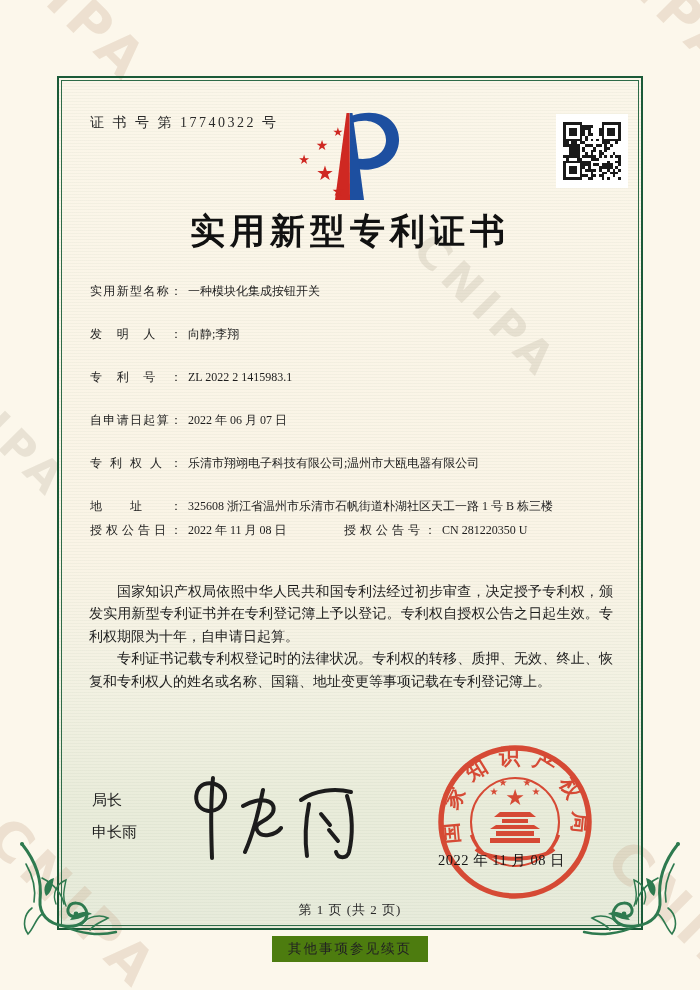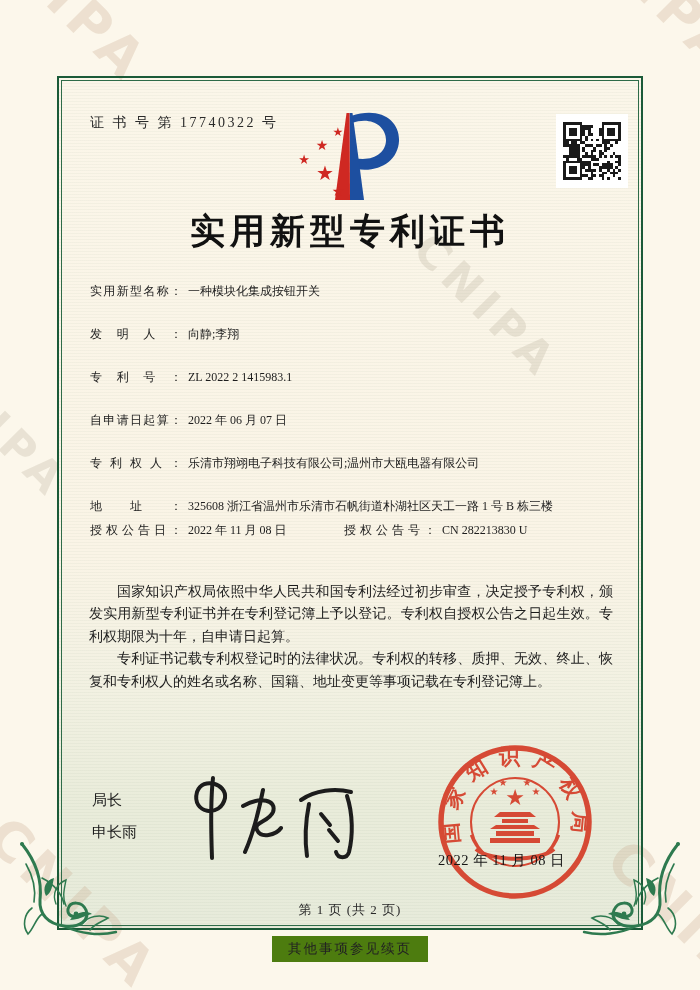--- a/index.html
+++ b/index.html
@@ -315,21 +315,21 @@
     <div class="field-row">
       <span class="f-label">自申请日起算：</span><span class="f-value">2022 年 06 月 07 日</span>
     </div>
     <div class="field-row">
       <span class="f-label">专利权人：</span><span class="f-value">乐清市翔翊电子科技有限公司;温州市大瓯电器有限公司</span>
     </div>
     <div class="field-row addr">
       <span class="f-label">地址：</span><span class="f-value">325608 浙江省温州市乐清市石帆街道朴湖社区天工一路 1 号 B 栋三楼</span>
     </div>
     <div class="field-row">
-      <span class="f-label">授权公告日：</span><span class="f-value w1">2022 年 11 月 08 日</span><span class="f-label">授权公告号：</span><span class="f-value">CN 282213830 U</span>
+      <span class="f-label">授权公告日：</span><span class="f-value w1">2022 年 11 月 08 日</span><span class="f-label">授权公告号：</span><span class="f-value">CN 281220350 U</span>
     </div>
   </div>
 
   <div class="body-text">
     <p>国家知识产权局依照中华人民共和国专利法经过初步审查，决定授予专利权，颁发实用新型专利证书并在专利登记簿上予以登记。专利权自授权公告之日起生效。专利权期限为十年，自申请日起算。</p>
     <p>专利证书记载专利权登记时的法律状况。专利权的转移、质押、无效、终止、恢复和专利权人的姓名或名称、国籍、地址变更等事项记载在专利登记簿上。</p>
   </div>
 
   <div class="officer">
     <div>局长</div>

